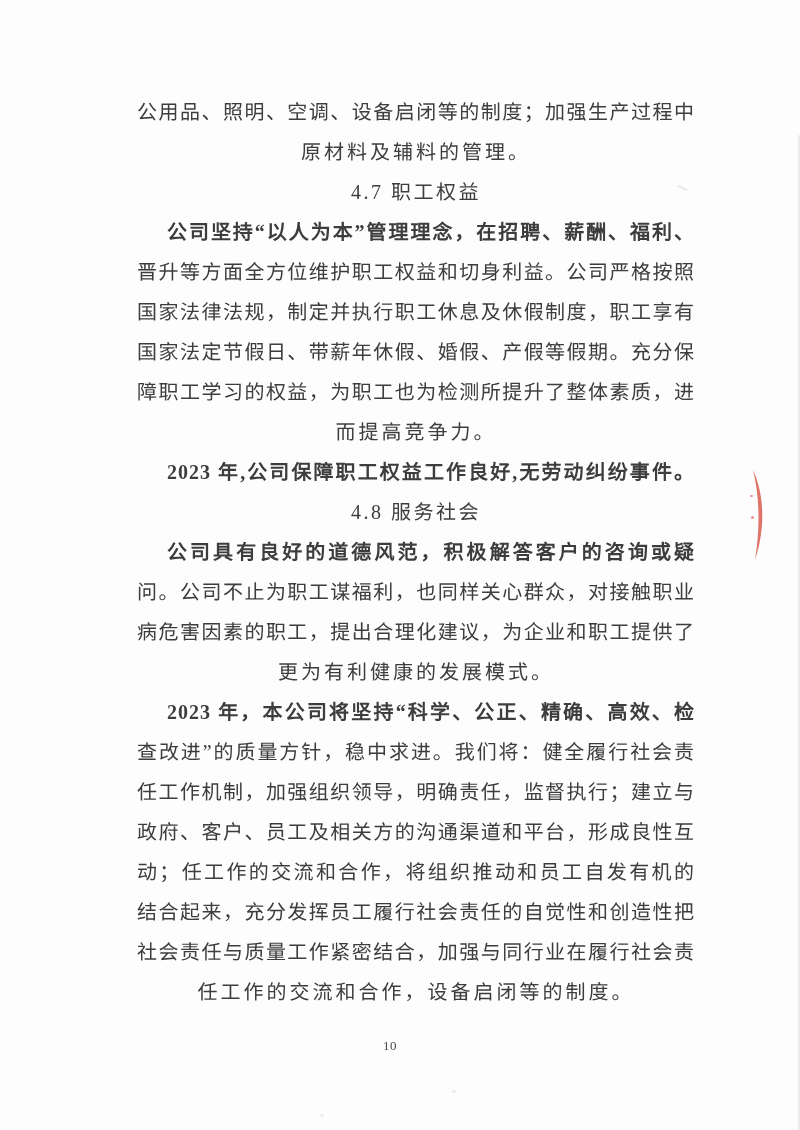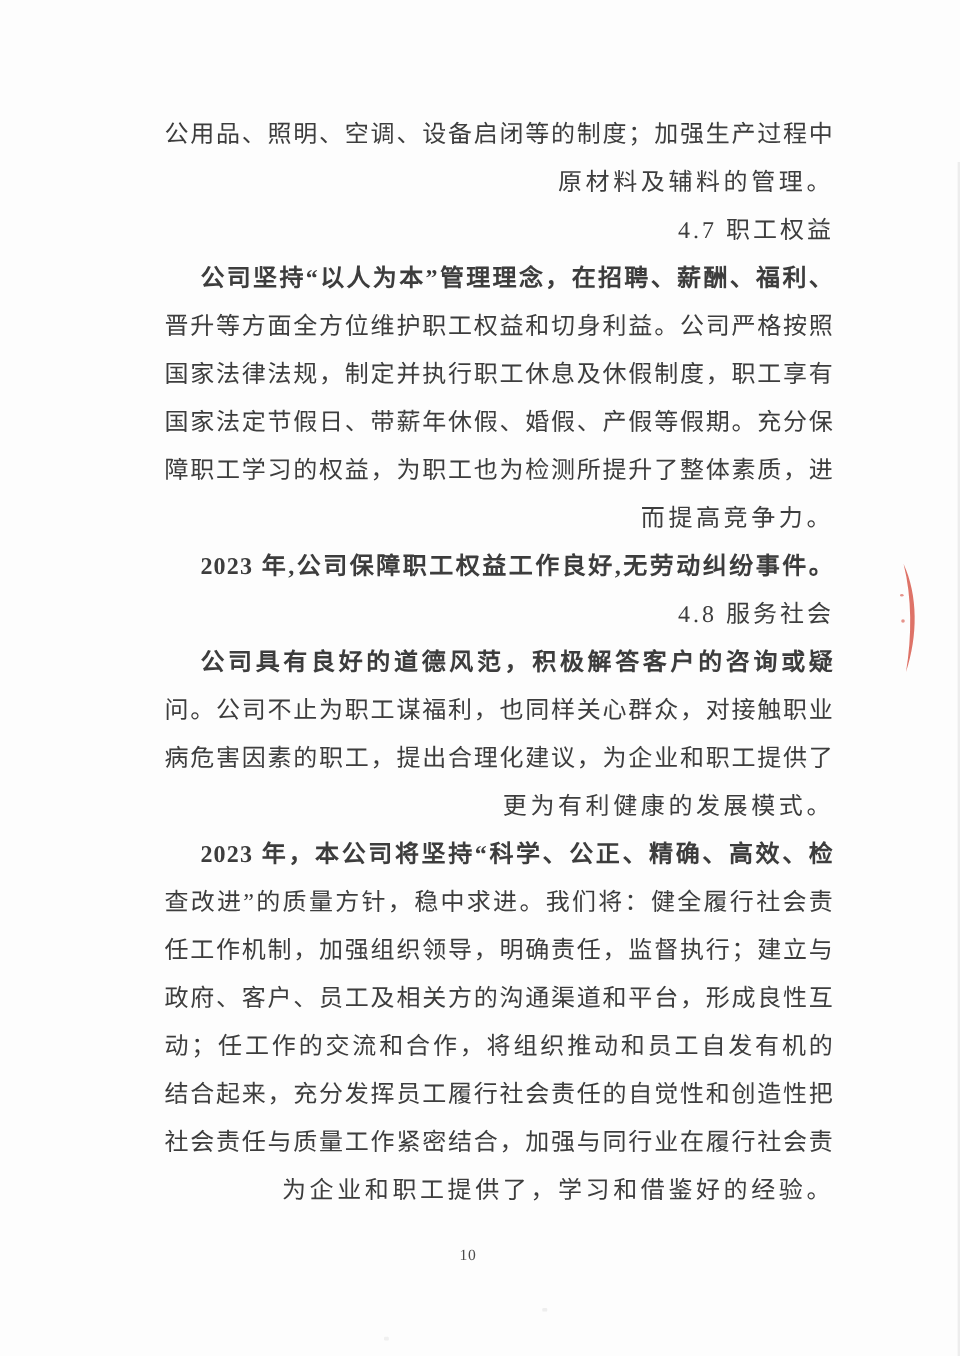--- a/index.html
+++ b/index.html
@@ -15,21 +15,21 @@
     left: 113px; top: 92px;
     width: 558px;
     margin-left: 24px;
   }
   .line {
     height: 40px;
     line-height: 40px;
     font-size: 20px;
     letter-spacing: 3px;
     color: #3d3d3d;
-    text-align: right;
+    text-align: center;
     white-space: nowrap;
     overflow: visible;
   }
   .line.justify {
     white-space: normal;
     text-align: justify;
     text-align-last: justify;
     text-justify: inter-character;
     letter-spacing: 1px;
   }
@@ -96,21 +96,21 @@
     <div class="line justify">问。公司不止为职工谋福利，也同样关心群众，对接触职业</div>
     <div class="line justify">病危害因素的职工，提出合理化建议，为企业和职工提供了</div>
     <div class="line">更为有利健康的发展模式。</div>
     <div class="line justify indent">2023 年，本公司将坚持“科学、公正、精确、高效、检</div>
     <div class="line justify">查改进”的质量方针，稳中求进。我们将：健全履行社会责</div>
     <div class="line justify">任工作机制，加强组织领导，明确责任，监督执行；建立与</div>
     <div class="line justify">政府、客户、员工及相关方的沟通渠道和平台，形成良性互</div>
     <div class="line justify">动；任工作的交流和合作，将组织推动和员工自发有机的</div>
     <div class="line justify">结合起来，充分发挥员工履行社会责任的自觉性和创造性把</div>
     <div class="line justify">社会责任与质量工作紧密结合，加强与同行业在履行社会责</div>
-    <div class="line">为企业和职工提供了，学习和借鉴好的经验。</div>
+    <div class="line">任工作的交流和合作，设备启闭等的制度。</div>
   </main>
 
 <div class="page-number">10</div>
 
 <svg class="stamp-arc" viewBox="0 0 20 94" xmlns="http://www.w3.org/2000/svg">
   <path id="stamp-arc-path" d="M5,2 C17,28 17,62 7,92 C12,62 12,30 5,2 Z" fill="#d85a4e" opacity="0.85"></path>
 </svg>
 <div class="stamp-speck speck-1" style="background: rgb(216, 90, 78);"></div>
 <div class="stamp-speck speck-2" style="background: rgb(216, 90, 78);"></div>
 

